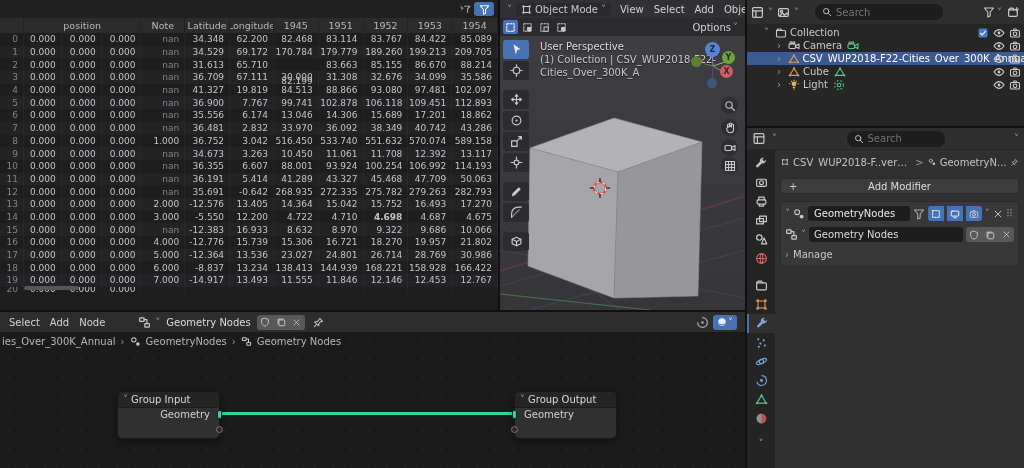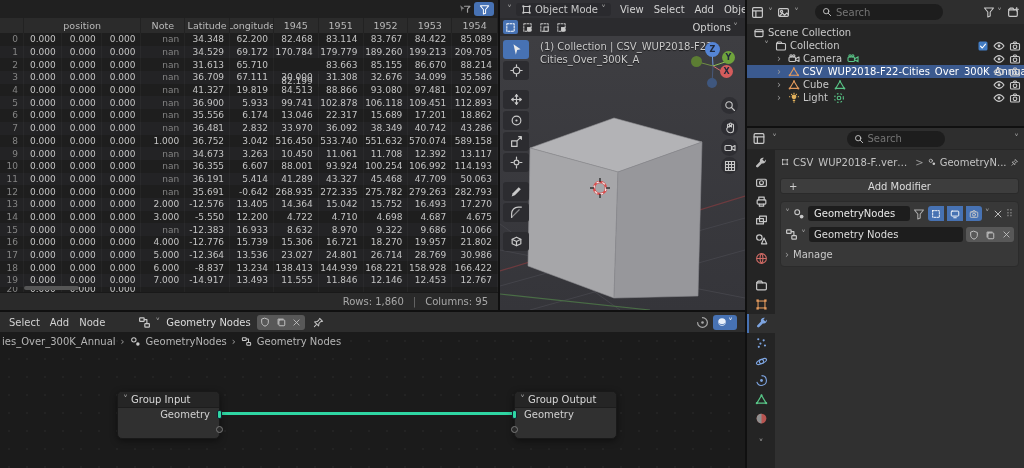--- a/index.html
+++ b/index.html
@@ -231,37 +231,37 @@
           <div class="ss-cell" style="width: 44px;">97.481</div>
           <div class="ss-cell" style="width: 46px;">102.097</div>
         </div>
         <div class="ss-row alt">
           <div class="ss-cell dim" style="width: 24px;">5</div>
           <div class="ss-cell" style="width: 38px;">0.000</div>
           <div class="ss-cell" style="width: 40px;">0.000</div>
           <div class="ss-cell" style="width: 40px;">0.000</div>
           <div class="ss-cell dim" style="width: 44px;">nan</div>
           <div class="ss-cell" style="width: 45px;">36.900</div>
-          <div class="ss-cell" style="width: 44px;">5.933</div>
+          <div class="ss-cell" style="width: 44px;">7.767</div>
           <div class="ss-cell" style="width: 45px;">99.741</div>
           <div class="ss-cell" style="width: 45px;">102.878</div>
           <div class="ss-cell" style="width: 45px;">106.118</div>
           <div class="ss-cell" style="width: 44px;">109.451</div>
           <div class="ss-cell" style="width: 46px;">112.893</div>
         </div>
         <div class="ss-row">
           <div class="ss-cell dim" style="width: 24px;">6</div>
           <div class="ss-cell" style="width: 38px;">0.000</div>
           <div class="ss-cell" style="width: 40px;">0.000</div>
           <div class="ss-cell" style="width: 40px;">0.000</div>
           <div class="ss-cell dim" style="width: 44px;">nan</div>
           <div class="ss-cell" style="width: 45px;">35.556</div>
           <div class="ss-cell" style="width: 44px;">6.174</div>
           <div class="ss-cell" style="width: 45px;">13.046</div>
-          <div class="ss-cell" style="width: 45px;">22.317</div>
+          <div class="ss-cell" style="width: 45px;">14.306</div>
           <div class="ss-cell" style="width: 45px;">15.689</div>
           <div class="ss-cell" style="width: 44px;">17.201</div>
           <div class="ss-cell" style="width: 46px;">18.862</div>
         </div>
         <div class="ss-row alt">
           <div class="ss-cell dim" style="width: 24px;">7</div>
           <div class="ss-cell" style="width: 38px;">0.000</div>
           <div class="ss-cell" style="width: 40px;">0.000</div>
           <div class="ss-cell" style="width: 40px;">0.000</div>
           <div class="ss-cell dim" style="width: 44px;">nan</div>
@@ -360,21 +360,21 @@
         <div class="ss-row">
           <div class="ss-cell dim" style="width: 24px;">14</div>
           <div class="ss-cell" style="width: 38px;">0.000</div>
           <div class="ss-cell" style="width: 40px;">0.000</div>
           <div class="ss-cell" style="width: 40px;">0.000</div>
           <div class="ss-cell" style="width: 44px;">3.000</div>
           <div class="ss-cell" style="width: 45px;">-5.550</div>
           <div class="ss-cell" style="width: 44px;">12.200</div>
           <div class="ss-cell" style="width: 45px;">4.722</div>
           <div class="ss-cell" style="width: 45px;">4.710</div>
-          <div class="ss-cell" style="width: 45px;">4.698</div>
+          <div class="ss-cell" style="width: 45px; font-weight: bold;">4.698</div>
           <div class="ss-cell" style="width: 44px;">4.687</div>
           <div class="ss-cell" style="width: 46px;">4.675</div>
         </div>
         <div class="ss-row alt">
           <div class="ss-cell dim" style="width: 24px;">15</div>
           <div class="ss-cell" style="width: 38px;">0.000</div>
           <div class="ss-cell" style="width: 40px;">0.000</div>
           <div class="ss-cell" style="width: 40px;">0.000</div>
           <div class="ss-cell dim" style="width: 44px;">nan</div>
           <div class="ss-cell" style="width: 45px;">-12.383</div>
@@ -450,25 +450,20 @@
           <div class="ss-cell" style="width: 45px;"></div>
           <div class="ss-cell" style="width: 44px;"></div>
           <div class="ss-cell" style="width: 45px;"></div>
           <div class="ss-cell" style="width: 45px;"></div>
           <div class="ss-cell" style="width: 45px;"></div>
           <div class="ss-cell" style="width: 44px;"></div>
           <div class="ss-cell" style="width: 46px;"></div>
         </div>
       </div>
     <div class="ss-scroll"></div>
-    <div class="ss-footer">
-      <span>Rows: 1,860</span>
-      <span style="color:#6e6e6e">|</span>
-      <span>Columns: 95</span>
-    </div>
   </section>
 
   <section class="section viewport">
     <svg class="vp-canvas" width="245" height="274">
       <defs>
         <linearGradient id="vpg" x1="0" y1="0" x2="0" y2="1">
           <stop offset="0" stop-color="#3e3e42"></stop>
             <stop offset="1" stop-color="#35353a"></stop>
         </linearGradient>
       </defs>
@@ -570,20 +565,21 @@
             </svg>
           </span>
         </span>
       <span class="vp-options">
         <span>Options</span>
         <span class="caret">˅</span>
       </span>
     </div>
 
     <div class="vp-overlay">
+      <div>User Perspective</div>
       <div class="l2">(1) Collection | CSV_WUP2018-F22-Cities_Over_300K_A</div>
     </div>
 
     <div class="vp-toolbar" id="vp-toolbar">
         <div class="vp-tool active">
           <span class="icon" style="width:13px;height:13px">
             <svg viewBox="0 0 12 12" fill="none" stroke="#c9c9c9" stroke-width="1.1" stroke-linecap="round" stroke-linejoin="round">
               <path d="M3.2 1.2 L9.8 5.8 L6.6 6.5 L5.4 10.8 Z" fill="#eaeaea" stroke="none"></path>
             </svg>
           </span>
@@ -732,30 +728,20 @@
         <span class="caret">˅</span>
         <span class="icon" style="width:13px;height:13px;margin-left:3px">
             <svg viewBox="0 0 12 12" fill="none" stroke="#c9c9c9" stroke-width="1.1" stroke-linecap="round" stroke-linejoin="round">
               <rect x="1.5" y="3.5" width="8" height="6" rx="1"></rect>
               <path d="M1.5 3.5 3 2h2.5l1 1.5M9 1.5v3M7.5 3h3"></path>
             </svg>
           </span>
       </span>
     </div>
     <div class="ol-rows" id="ol-rows">
-        <div class="ol-row" style="padding-left: 4px;">
-          <span class="icon" style="width:12px;height:12px;margin-left:2px">
-            <svg viewBox="0 0 12 12" fill="none" stroke="#c9c9c9" stroke-width="1.1" stroke-linecap="round" stroke-linejoin="round">
-              <rect x="2" y="2.8" width="8" height="6.8" rx="1"></rect>
-              <path d="M2 4.6h8"></path>
-            </svg>
-          </span>
-          <span class="ol-label">Scene Collection</span>
-          <span class="ol-right"></span>
-        </div>
         <div class="ol-row" style="padding-left: 17px;">
           <span class="caret" style="width:9px;display:inline-block">˅</span>
           <span class="icon" style="width:12px;height:12px;margin-left:2px">
             <svg viewBox="0 0 12 12" fill="none" stroke="#c9c9c9" stroke-width="1.1" stroke-linecap="round" stroke-linejoin="round">
               <rect x="1.5" y="3.5" width="9" height="6.5" rx="1"></rect>
               <path d="M1.5 3.5 3 2h3l1 1.5"></path>
             </svg>
           </span>
           <span class="ol-label">Collection</span>
           <span class="ol-right">

